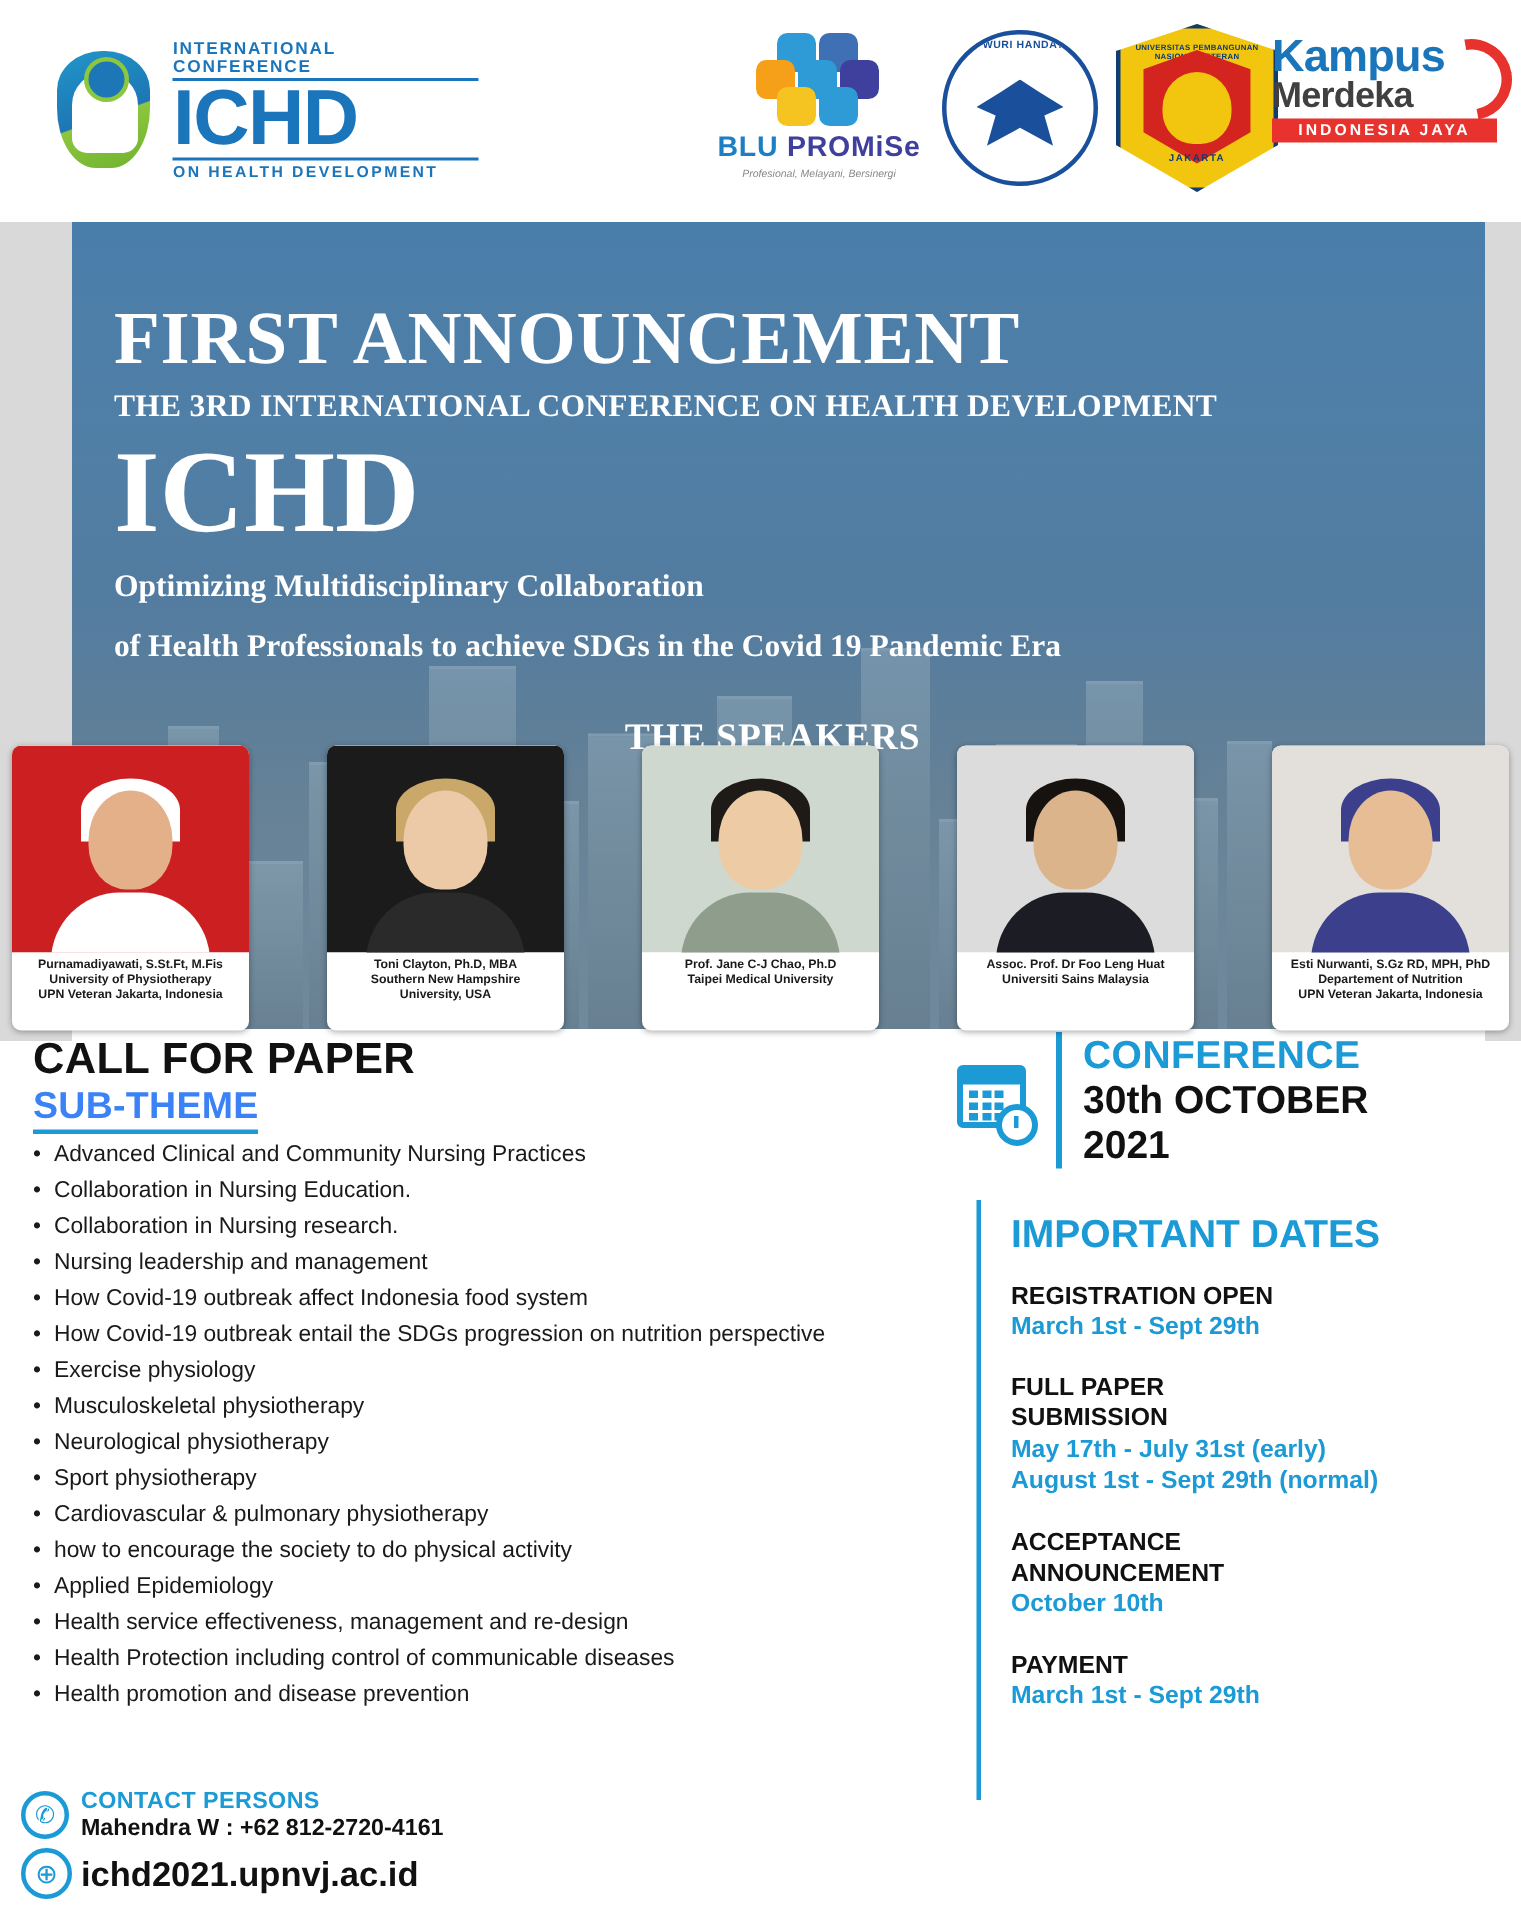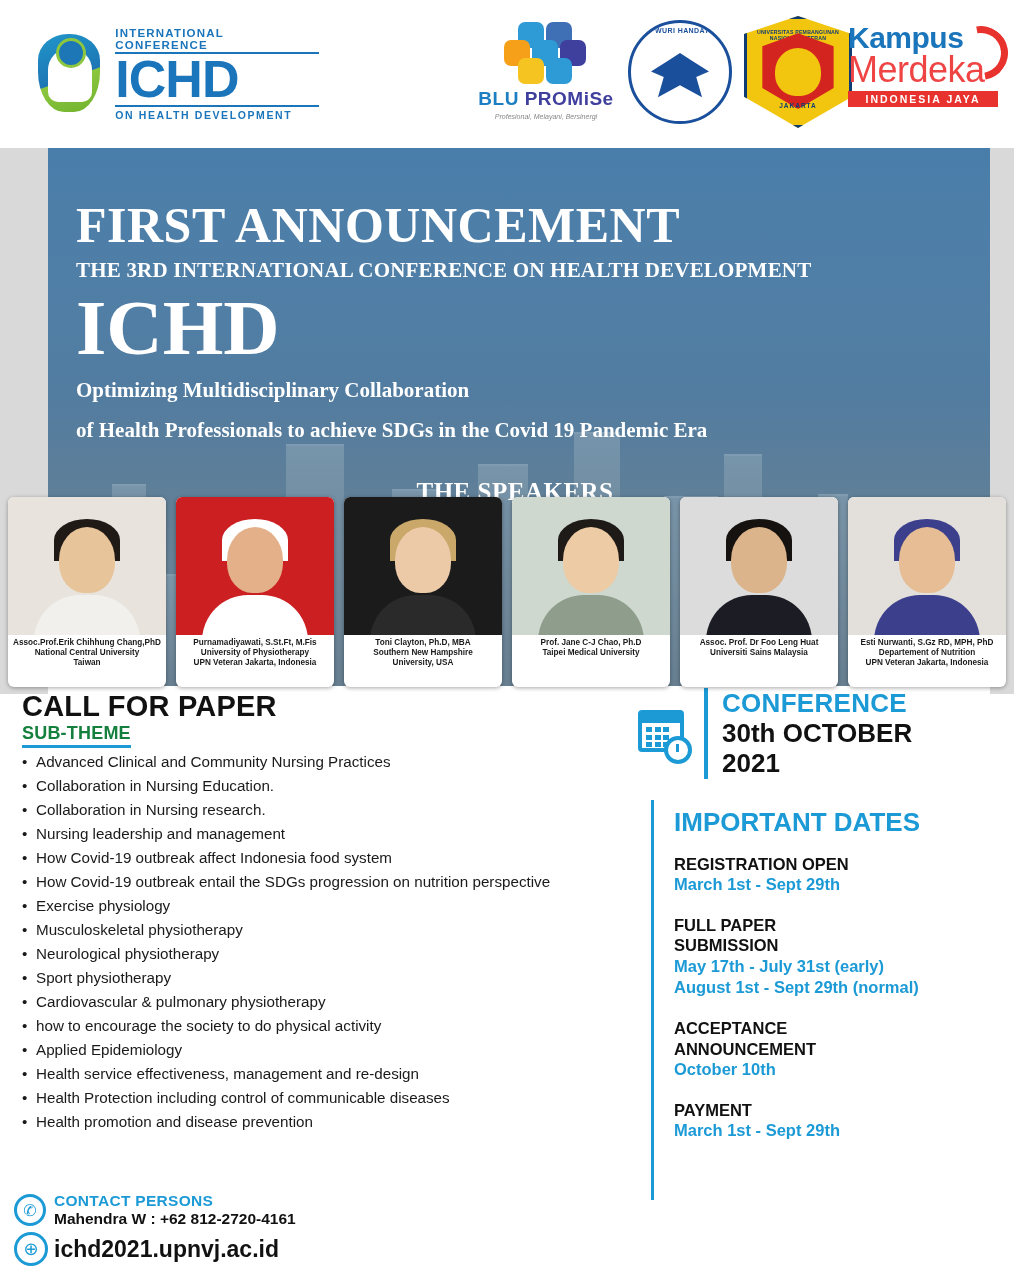--- a/index.html
+++ b/index.html
@@ -102,21 +102,21 @@
     position: absolute; top: 10px; width: 100%; text-align: center;
     font-size: 5.2px; font-weight: bold; color: #0f3c73; letter-spacing: .2px;
   }
   .upn-text-bot {
     position: absolute; bottom: 16px; width: 100%; text-align: center;
     font-size: 6.5px; font-weight: bold; color: #0f3c73; letter-spacing: 1px;
   }
 
   .kampus-logo { position: absolute; left: 848px; top: 24px; width: 160px; }
   .km-line1 { font-size: 30px; font-weight: bold; color: #1b75bb; line-height: 0.95; letter-spacing: -0.5px;}
-  .km-line2 { font-size: 36px; font-weight: normal; color: #ef4444; line-height: 0.95; letter-spacing: -0.5px;}
+  .km-line2 { font-size: 24px; font-weight: bold; color: #404040; line-height: 0.95; letter-spacing: -0.5px;}
   .km-bar {
     margin-top: 4px; background: #e8322d; color: #fff; font-size: 10.5px;
     font-weight: bold; letter-spacing: 2px; text-align: center; padding: 2px 0;
     width: 150px;
   }
   .km-swoosh {
     position: absolute; right: 0; top: 2px; width: 54px; height: 54px;
     border: 7px solid #e8322d; border-radius: 50%;
     border-left-color: transparent; border-bottom-color: transparent;
     transform: rotate(35deg);
@@ -192,21 +192,21 @@
   .sp-info div { font-size: 8.2px; font-weight: bold; color: #1a1a1a; line-height: 1.22; }
 
   
   .content {
     position: absolute; top: 686px; left: 0; width: 1014px; height: 594px;
     background: #ffffff;
   }
   .left-col { position: absolute; left: 22px; top: 4px; width: 630px; }
   .cfp-title { font-size: 29px; font-weight: bold; color: #111; letter-spacing: .2px;}
   .cfp-sub {
-    font-size: 18px; font-weight: bold; color: #15803d; letter-spacing: .2px;
+    font-size: 25px; font-weight: bold; color: #3b82f6; letter-spacing: .2px;
     border-bottom: 3px solid #1b9ad6; display: inline-block; padding-bottom: 1px;
   }
   .cfp-list { margin-top: 2px; list-style: none; }
   .cfp-list li {
     font-size: 15.2px; color: #1a1a1a; line-height: 1.58; padding-left: 14px; position: relative;
   }
   .cfp-list li:before {
     content: "•"; position: absolute; left: 0; color: #1a1a1a;
   }
 
@@ -350,33 +350,20 @@
     <div class="h-ichd">ICHD</div>
     <div class="h-tag">Optimizing Multidisciplinary Collaboration</div>
     <div class="h-tag">of Health Professionals to achieve    SDGs in the Covid 19 Pandemic Era</div>
     <div class="h-speakers">THE SPEAKERS</div>
   </div>
 </div>
 
 <div class="speakers" id="speakers-row">
     <div class="sp-card">
       <div class="sp-photo">
-        <div class="bgc" style="background:#e8e4dd"></div>
-        <div class="body" style="background:#f2f0ec"></div>
-        <div class="hair" style="background:#201a16"></div>
-        <div class="face" style="background:#e8c49a"></div>
-      </div>
-      <div class="sp-info">
-        <div>Assoc.Prof.Erik Chihhung Chang,PhD</div>
-        <div>National Central University</div>
-        <div>Taiwan</div>
-      </div>
-    </div>
-    <div class="sp-card">
-      <div class="sp-photo">
         <div class="bgc" style="background:#cc1f22"></div>
         <div class="body" style="background:#ffffff"></div>
         <div class="hair" style="background:#ffffff"></div>
         <div class="face" style="background:#e3b089"></div>
       </div>
       <div class="sp-info">
         <div>Purnamadiyawati, S.St.Ft, M.Fis</div>
         <div>University of Physiotherapy</div>
         <div>UPN Veteran Jakarta, Indonesia</div>
       </div>

